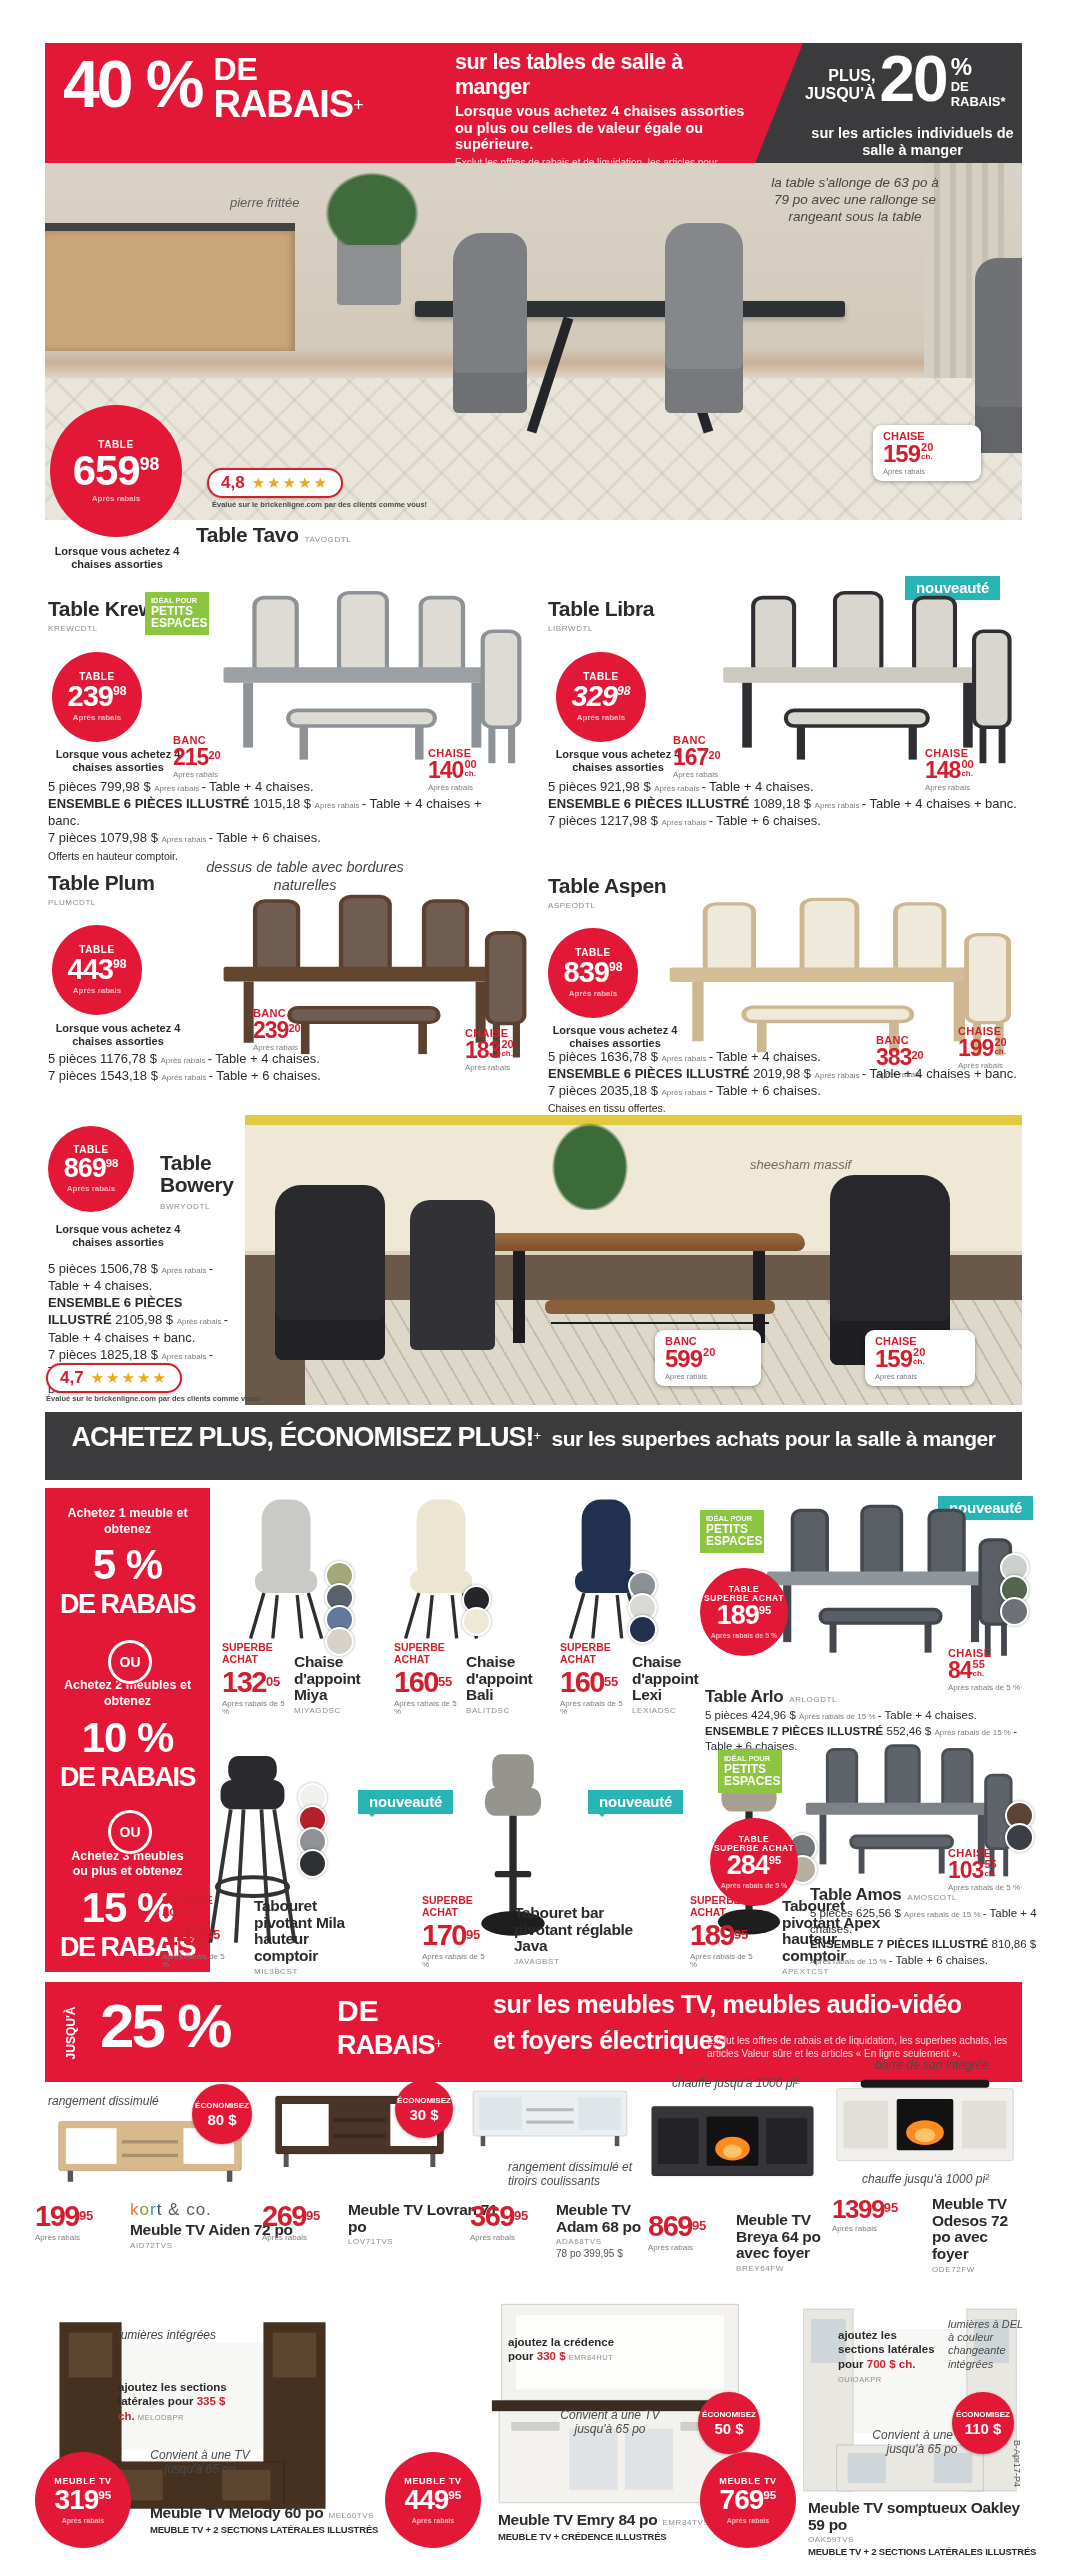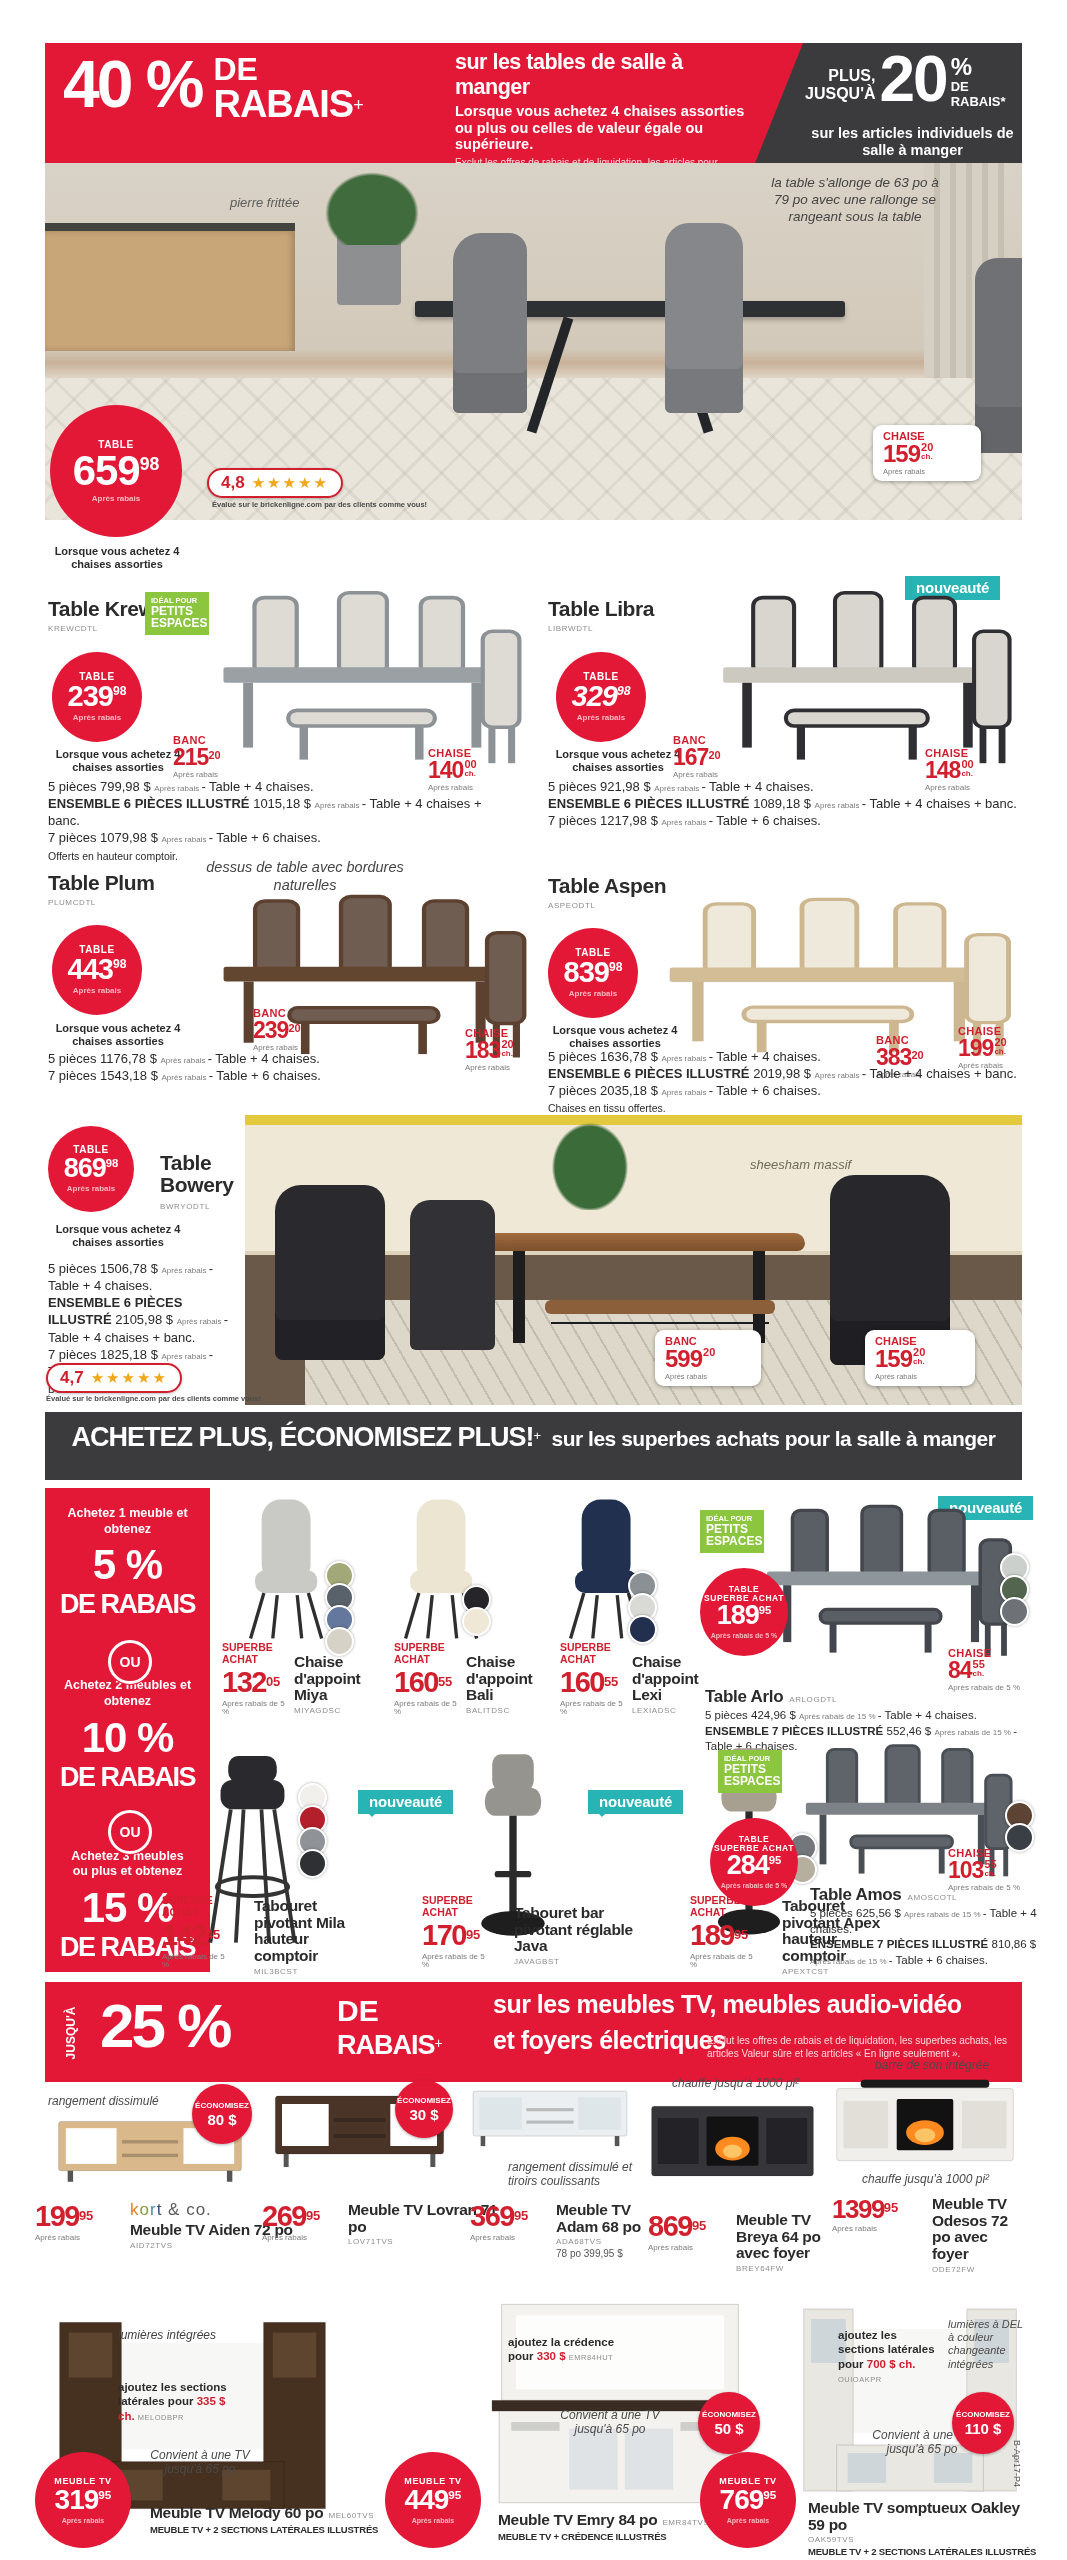--- a/index.html
+++ b/index.html
@@ -143,20 +143,24 @@
   </div>
 
   <div class="rating" style="left:207px;top:468px;">
     <span class="score">4,8</span>
     <span class="stars">★★★★★</span>
   </div>
   <div class="rating-note" style="left:212px;top:500px;">Évalué sur le brickenligne.com par des clients comme vous!</div>
 
   <div class="buynote" style="left:48px;top:545px;width:138px;">Lorsque vous achetez 4 chaises assorties</div>
   <div class="abs" style="left:196px;top:524px;width:820px;">
+    <div style="display:flex;align-items:baseline;gap:6px;">
+      <span class="pname-lg">Table Tavo</span>
+      <span class="sku-in">TAVOGDTL</span>
+    </div>
   </div>
 
   <div class="abs pname-lg" style="left:48px;top:598px;">Table Krew</div>
   <div class="abs sku" style="left:48px;top:622px;">KREWCDTL</div>
   <div class="badge-green" style="left:145px;top:592px;width:52px;">
     <div class="g1">IDÉAL POUR</div>
     <div class="g2">PETITS</div>
     <div class="g2">ESPACES</div>
   </div>
   <div class="art" style="left:215px;top:588px;width:310px;height:180px;">

